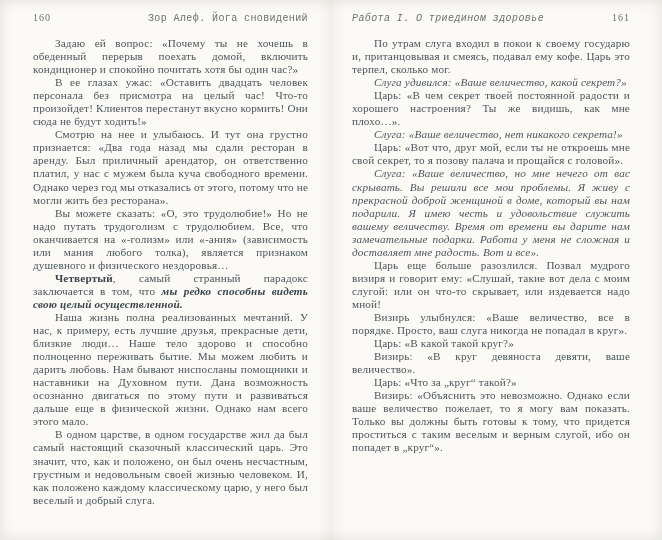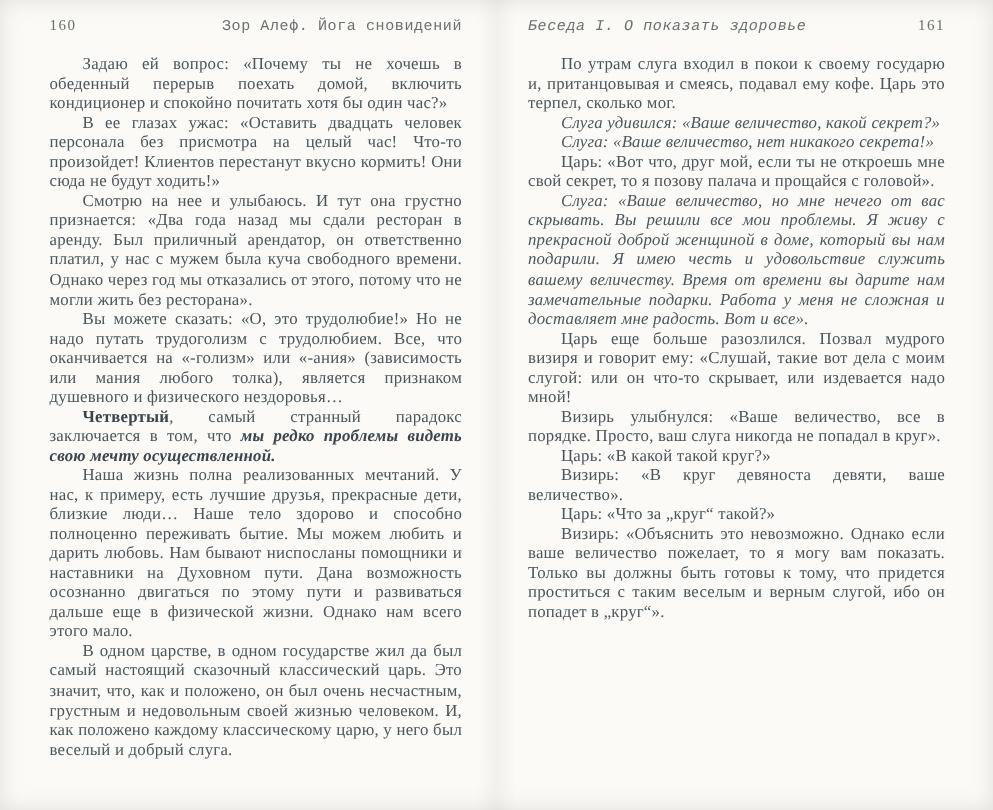--- a/index.html
+++ b/index.html
@@ -77,34 +77,35 @@
   <div class="page left">
     <div class="running-head">
       <span class="page-num">160</span>
       <span class="run-title">Зор Алеф. Йога сновидений</span>
     </div>
     <div class="page-body">
         <p><span class="seg-regular">Задаю ей вопрос: «Почему ты не хочешь в обеденный перерыв поехать домой, включить кондиционер и спокойно почитать хотя бы один час?»</span></p>
         <p><span class="seg-regular">В ее глазах ужас: «Оставить двадцать человек персонала без присмотра на целый час! Что-то произойдет! Клиентов перестанут вкусно кормить! Они сюда не будут ходить!»</span></p>
         <p><span class="seg-regular">Смотрю на нее и улыбаюсь. И тут она грустно признается: «Два года назад мы сдали ресторан в аренду. Был приличный арендатор, он ответственно платил, у нас с мужем была куча свободного времени. Однако через год мы отказались от этого, потому что не могли жить без ресторана».</span></p>
         <p><span class="seg-regular">Вы можете сказать: «О, это трудолюбие!» Но не надо путать трудоголизм с трудолюбием. Все, что оканчивается на «-голизм» или «-ания» (зависимость или мания любого толка), является признаком душевного и физического нездоровья…</span></p>
-        <p><span class="seg-bold">Четвертый</span><span class="seg-regular">, самый странный парадокс заключается в том, что </span><span class="seg-bold-italic">мы редко проблемы видеть свою мечту осуществленной.</span></p>
+        <p><span class="seg-bold">Четвертый</span><span class="seg-regular">, самый странный парадокс заключается в том, что </span><span class="seg-bold-italic">мы редко способны видеть свою целый осуществленной.</span></p>
         <p><span class="seg-regular">Наша жизнь полна реализованных мечтаний. У нас, к примеру, есть лучшие друзья, прекрасные дети, близкие люди… Наше тело здорово и способно полноценно переживать бытие. Мы можем любить и дарить любовь. Нам бывают ниспосланы помощники и наставники на Духовном пути. Дана возможность осознанно двигаться по этому пути и развиваться дальше еще в физической жизни. Однако нам всего этого мало.</span></p>
         <p><span class="seg-regular">В одном царстве, в одном государстве жил да был самый настоящий сказочный классический царь. Это значит, что, как и положено, он был очень несчастным, грустным и недовольным своей жизнью человеком. И, как положено каждому классическому царю, у него был веселый и добрый слуга.</span></p>
       </div>
   </div>
 
   <div class="page right">
     <div class="running-head">
-      <span class="run-title">Беседа I. О показать здоровье</span>
+      <span class="run-title">Работа I. О триедином здоровье</span>
       <span class="page-num">161</span>
     </div>
     <div class="page-body">
         <p><span class="seg-regular">По утрам слуга входил в покои к своему государю и, пританцовывая и смеясь, подавал ему кофе. Царь это терпел, сколько мог.</span></p>
         <p><span class="seg-italic">Слуга удивился: «Ваше величество, какой секрет?»</span></p>
+        <p><span class="seg-regular">Царь: «В чем секрет твоей постоянной радости и хорошего настроения? Ты же видишь, как мне плохо…».</span></p>
         <p><span class="seg-italic">Слуга: «Ваше величество, нет никакого секрета!»</span></p>
         <p><span class="seg-regular">Царь: «Вот что, друг мой, если ты не откроешь мне свой секрет, то я позову палача и прощайся с головой».</span></p>
         <p><span class="seg-italic">Слуга: «Ваше величество, но мне нечего от вас скрывать. Вы решили все мои проблемы. Я живу с прекрасной доброй женщиной в доме, который вы нам подарили. Я имею честь и удовольствие служить вашему величеству. Время от времени вы дарите нам замечательные подарки. Работа у меня не сложная и доставляет мне радость. Вот и все».</span></p>
         <p><span class="seg-regular">Царь еще больше разозлился. Позвал мудрого визиря и говорит ему: «Слушай, такие вот дела с моим слугой: или он что-то скрывает, или издевается надо мной!</span></p>
         <p><span class="seg-regular">Визирь улыбнулся: «Ваше величество, все в порядке. Просто, ваш слуга никогда не попадал в круг».</span></p>
         <p><span class="seg-regular">Царь: «В какой такой круг?»</span></p>
         <p><span class="seg-regular">Визирь: «В круг девяноста девяти, ваше величество».</span></p>
         <p><span class="seg-regular">Царь: «Что за „круг“ такой?»</span></p>
         <p><span class="seg-regular">Визирь: «Объяснить это невозможно. Однако если ваше величество пожелает, то я могу вам показать. Только вы должны быть готовы к тому, что придется проститься с таким веселым и верным слугой, ибо он попадет в „круг“».</span></p>
       </div>

